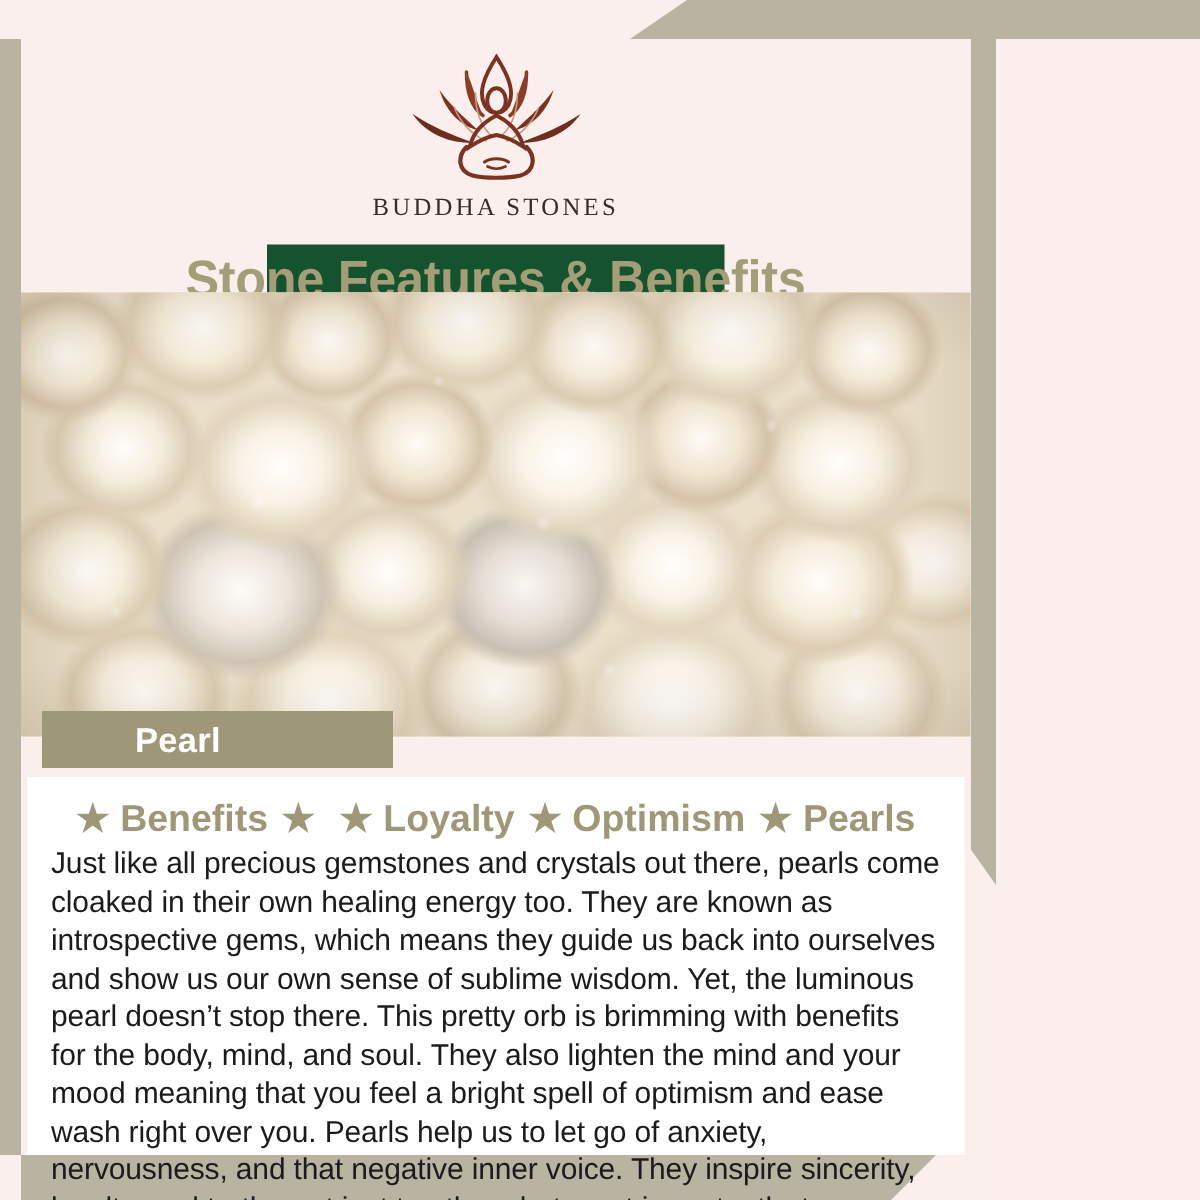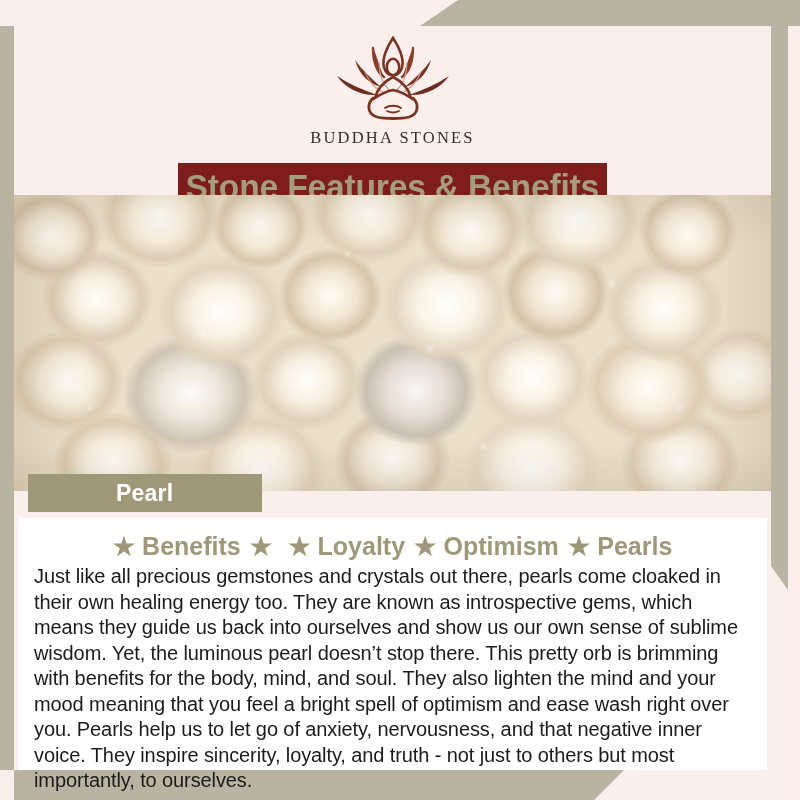--- a/index.html
+++ b/index.html
@@ -6,21 +6,21 @@
 
   html, body {
     width:800px; height:800px;
     font-family:"Liberation Sans", sans-serif;
     background:#fbeeec;
     overflow:hidden;
   }
 
   #page {
     position:relative;
-    width:788px; height:800px;
+    width:664px; height:800px;
     background:#faefec;
   }
 
   
   .band-top-right {
     position:absolute;
     top:0; left:420px; width:380px; height:26px;
     background:#b9b3a2;
     clip-path:polygon(38px 0, 380px 0, 380px 26px, 0 26px);
   }
@@ -63,21 +63,21 @@
     letter-spacing:2.2px;
     color:#3a2b27;
     font-weight:400;
   }
 
   
   .title-banner {
     position:absolute;
     left:164px; right:164px; top:137px;
     height:48px;
-    background:#7f1d1d;
+    background:#14532d;
     display:flex; align-items:center; justify-content:center;
   }
   .title-banner h1 {
     font-family:"Liberation Sans Narrow","Liberation Sans", sans-serif;
     font-size:35px;
     font-weight:bold;
     color:#a39d79;
     letter-spacing:-0.2px;
     transform:scaleX(0.96);
     white-space:nowrap;
@@ -140,21 +140,21 @@
       linear-gradient(to right, rgba(140,118,84,.16), rgba(0,0,0,0) 9%,
                       rgba(0,0,0,0) 92%, rgba(140,118,84,.14));
   }
 
   
   .stone-bar {
     position:absolute;
     left:14px; top:448px; width:234px; height:38px;
     background:#9e9878;
     display:flex; align-items:center;
-    padding-left:88px;
+    padding-left:62px;
   }
   .stone-bar .stone-name {
     color:#ffffff;
     font-size:23px;
     font-weight:bold;
     letter-spacing:0.2px;
   }
 
   
   .text-panel {

